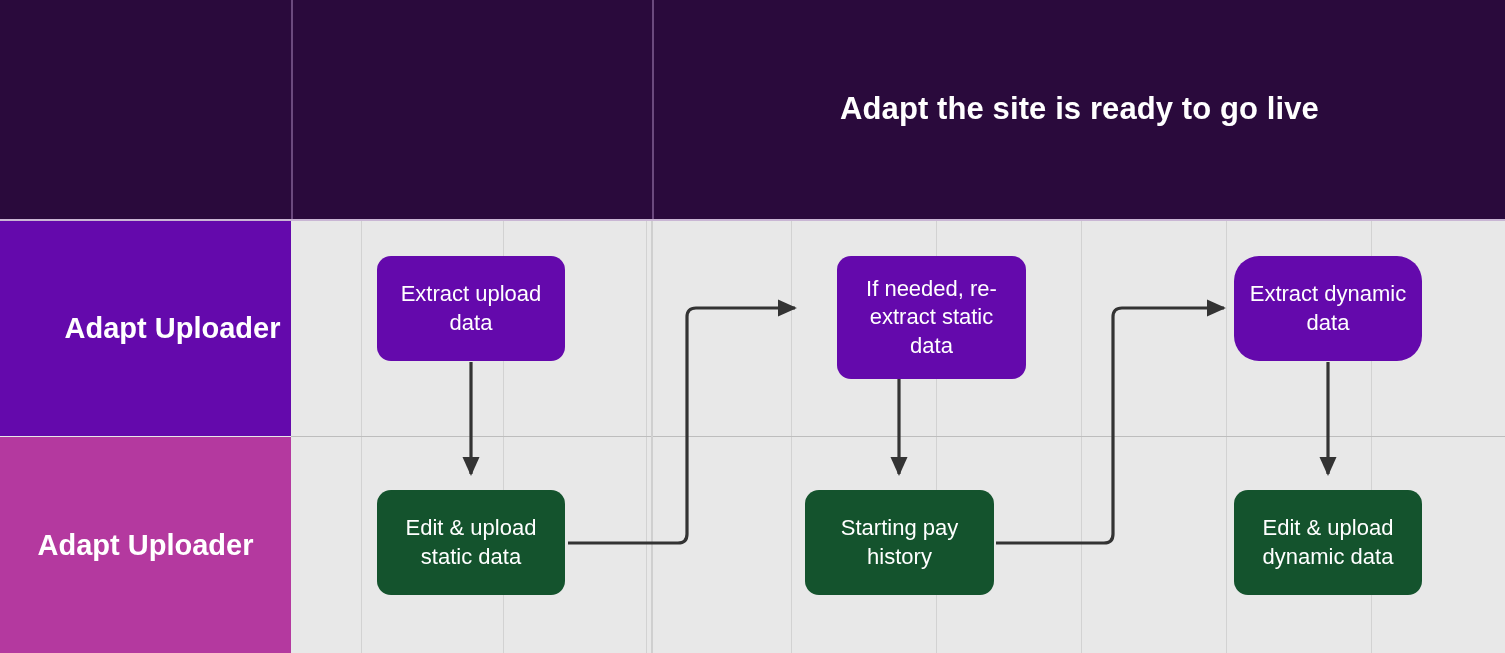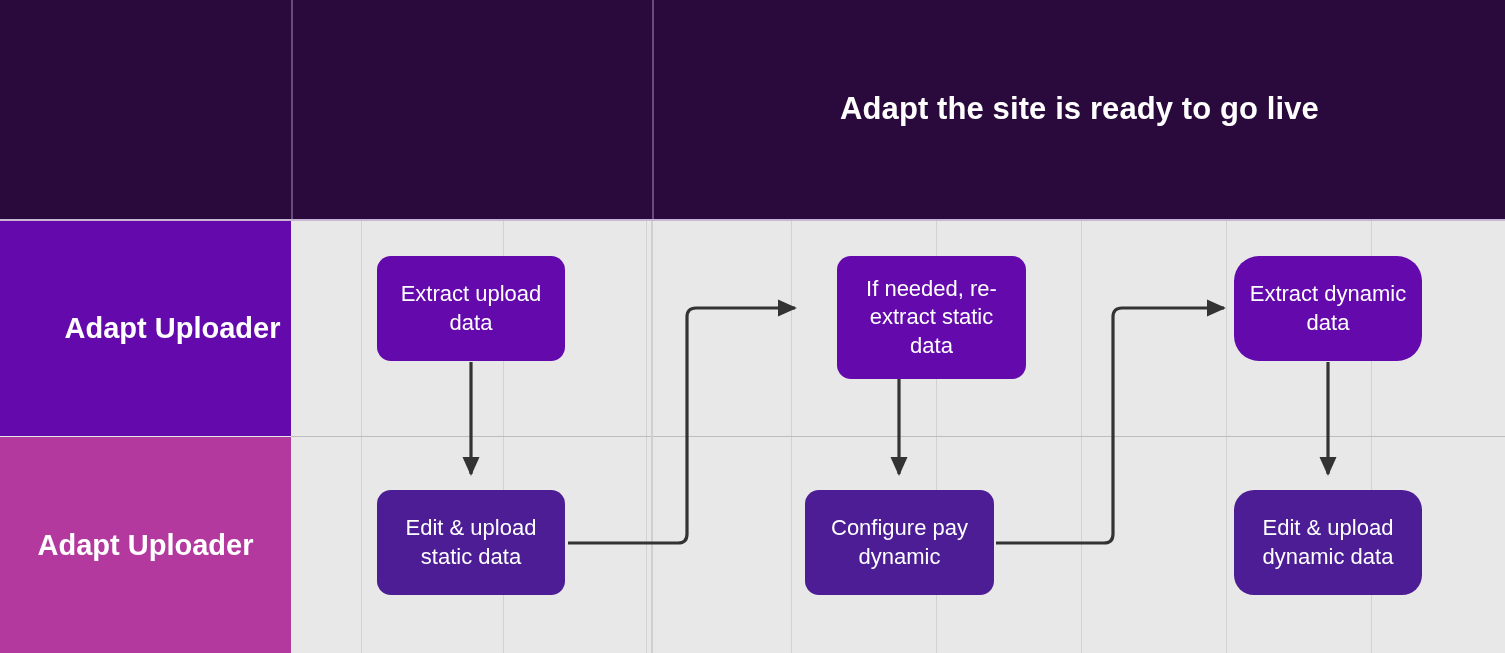--- a/index.html
+++ b/index.html
@@ -134,21 +134,21 @@
     align-items: center;
     justify-content: center;
     text-align: center;
     color: #ffffff;
     font-size: 22px;
     line-height: 1.28;
     padding: 0 10px;
     box-sizing: border-box;
   }
   .node.purple { background: #6409ac; }
-  .node.magenta { background: #4c1d95; }
+  .node.magenta { background: #14532d; }
 
   
   .connectors {
     position: absolute;
     left: 0; top: 0;
     width: 1505px; height: 653px;
     pointer-events: none;
   }
 </style>
 </head>
@@ -200,19 +200,19 @@
 
     <path d="M1328,362 L1328,474" fill="none" stroke="#333333" stroke-width="3.2" marker-end="url(#arrowhead)"></path>
   </svg>
 
   <div class="node purple" style="left:377px; top:256px; width:188px; height:105px;">Extract upload data</div>
 
   <div class="node magenta" style="left:377px; top:490px; width:188px; height:105px;">Edit &amp; upload static data</div>
 
   <div class="node purple" style="left:837px; top:256px; width:189px; height:123px;">If needed, re-extract static data</div>
 
-  <div class="node magenta" style="left:805px; top:490px; width:189px; height:105px;">Configure pay dynamic</div>
+  <div class="node magenta" style="left:805px; top:490px; width:189px; height:105px;">Starting pay history</div>
 
   <div class="node purple" style="left:1234px; top:256px; width:188px; height:105px;border-radius:25px;">Extract dynamic data</div>
 
-  <div class="node magenta" style="left:1234px; top:490px; width:188px; height:105px;border-radius:20px;">Edit &amp; upload dynamic data</div>
+  <div class="node magenta" style="left:1234px; top:490px; width:188px; height:105px;">Edit &amp; upload dynamic data</div>
 
 </div>
 
 </body></html>

